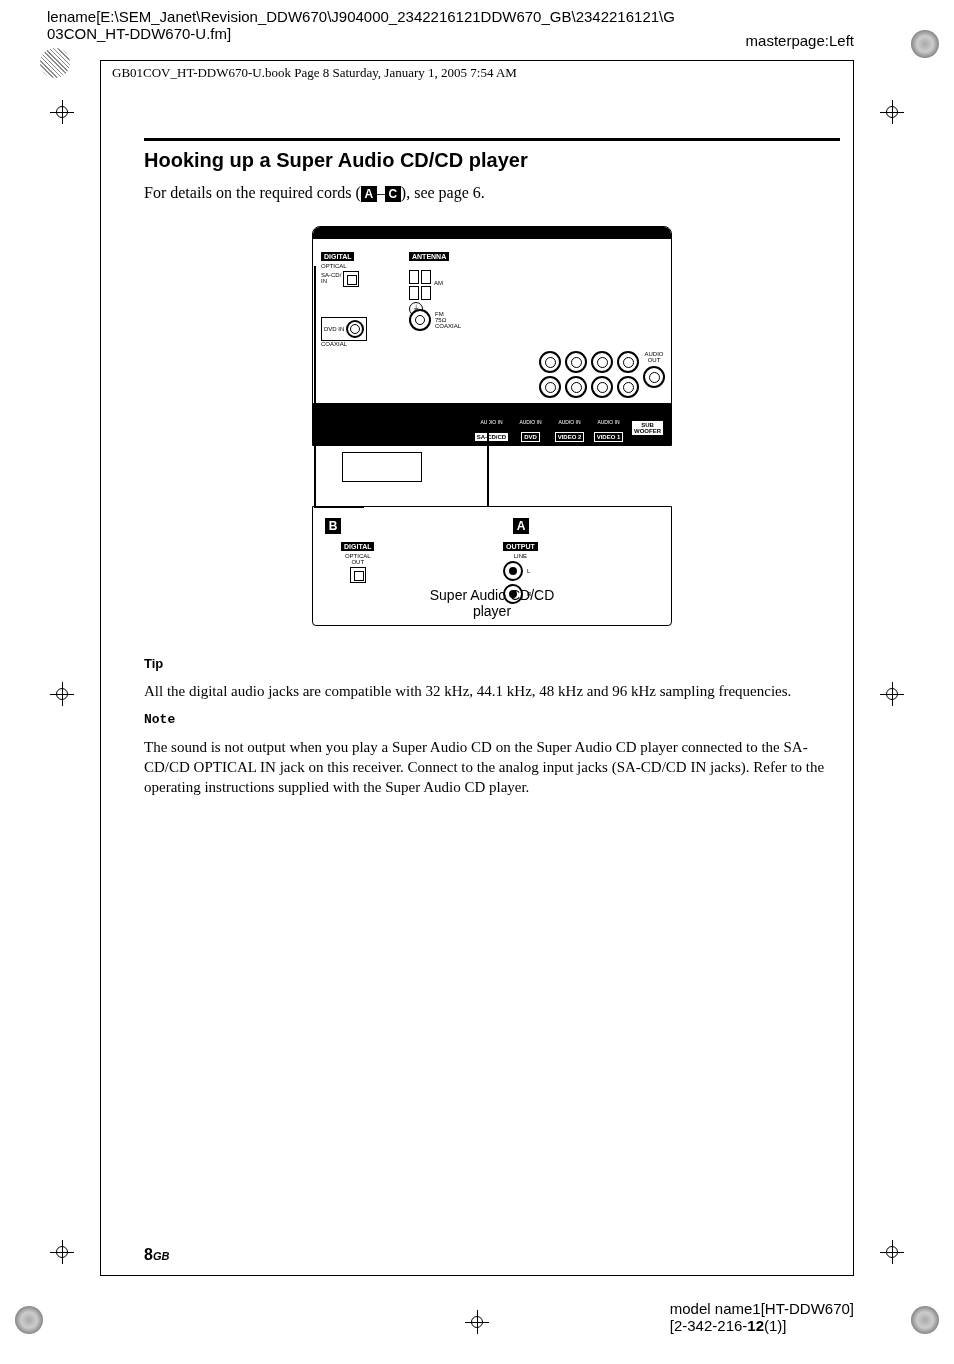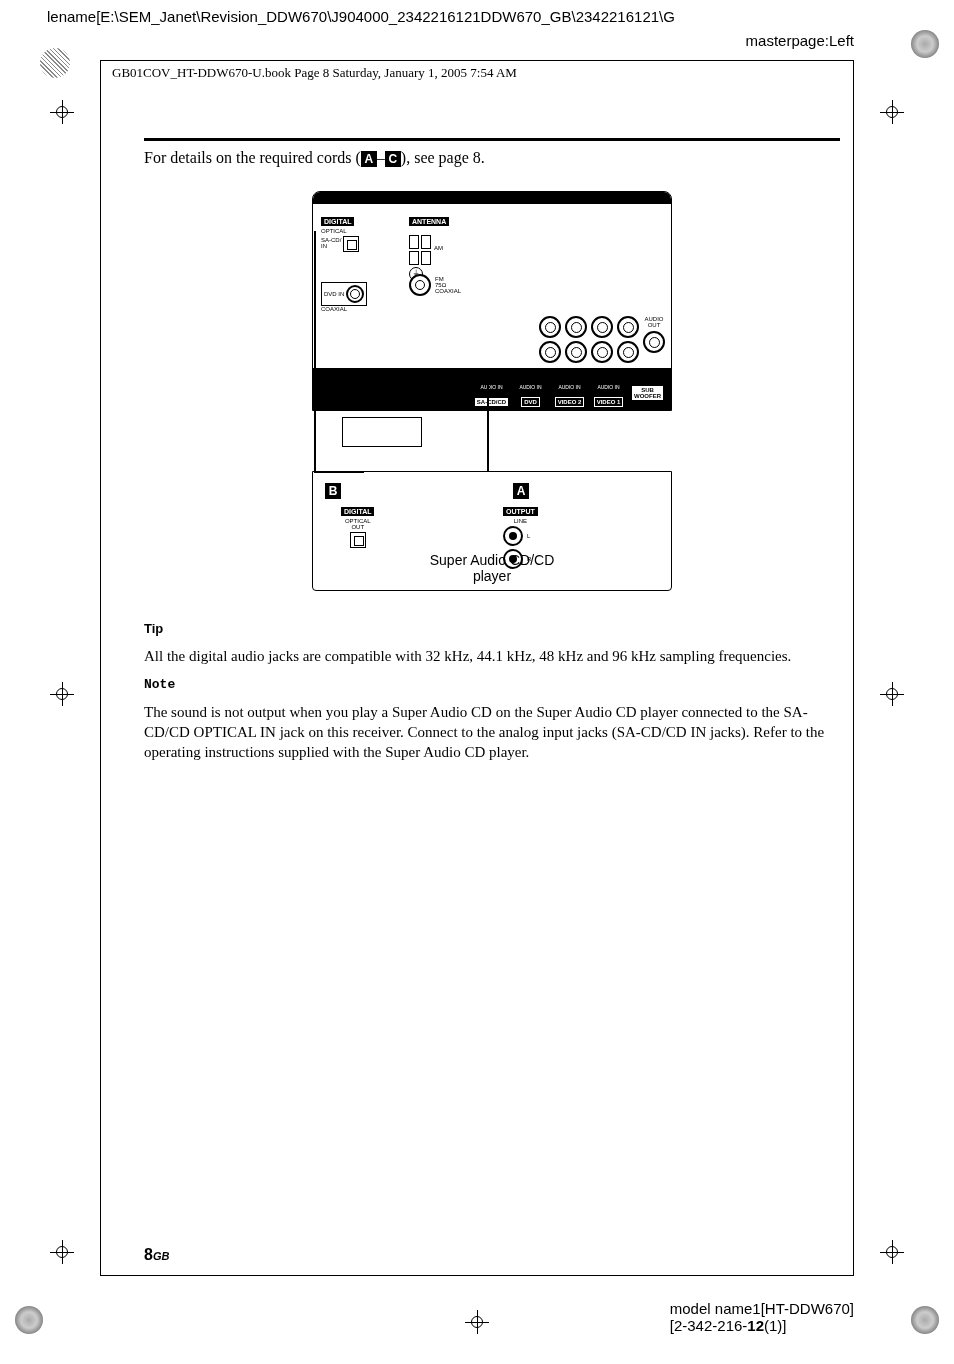--- a/index.html
+++ b/index.html
@@ -333,29 +333,31 @@
     <div class="ring"></div>
   </div>
 
 <div class="header-line"></div>
 <div class="footer-line"></div>
 <div class="side-line-l"></div>
 <div class="side-line-r"></div>
 
 <div class="header-filename">
   <div>lename[E:\SEM_Janet\Revision_DDW670\J904000_2342216121DDW670_GB\2342216121\G</div>
+  <div>03CON_HT-DDW670-U.fm]</div>
 </div>
 <div class="header-masterpage">masterpage:Left</div>
 <div class="header-bookinfo">GB01COV_HT-DDW670-U.book  Page 8  Saturday, January 1, 2005  7:54 AM</div>
 
 <div class="content">
   <div class="section-rule"></div>
+  <h2 class="section-title">Hooking up a Super Audio CD/CD player</h2>
 
   <p class="intro-text">
-    <span>For details on the required cords (</span><span class="letter-box">A</span><span>–</span><span class="letter-box">C</span><span>), see page 8.</span>
+    <span>For details on the required cords (</span><span class="letter-box">A</span><span>–</span><span class="letter-box">C</span><span>), see page 6.</span>
   </p>
 
   <div class="diagram-container">
     <div class="receiver-box">
       <div class="receiver-top"></div>
 
       <div class="digital-section">
         <span class="panel-label">DIGITAL</span>
         <div class="tiny-label">OPTICAL</div>
         <div style="display:flex;align-items:center;gap:2px;">

